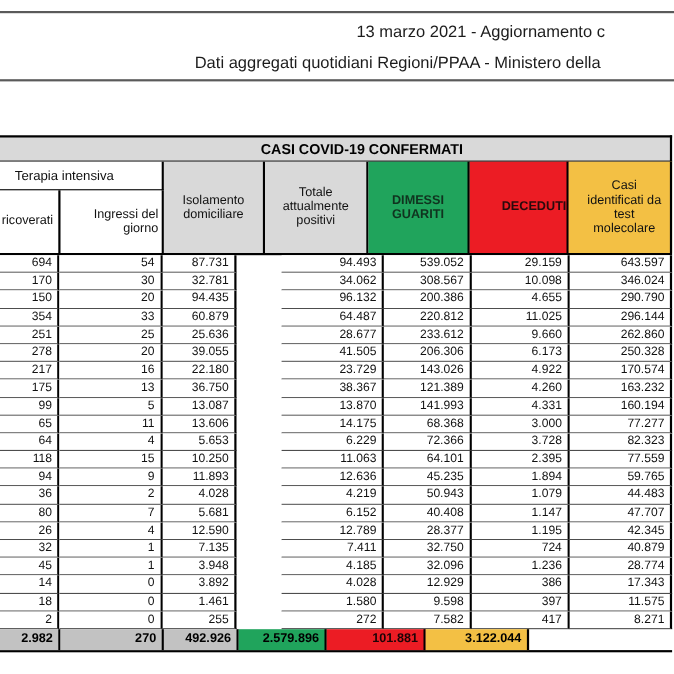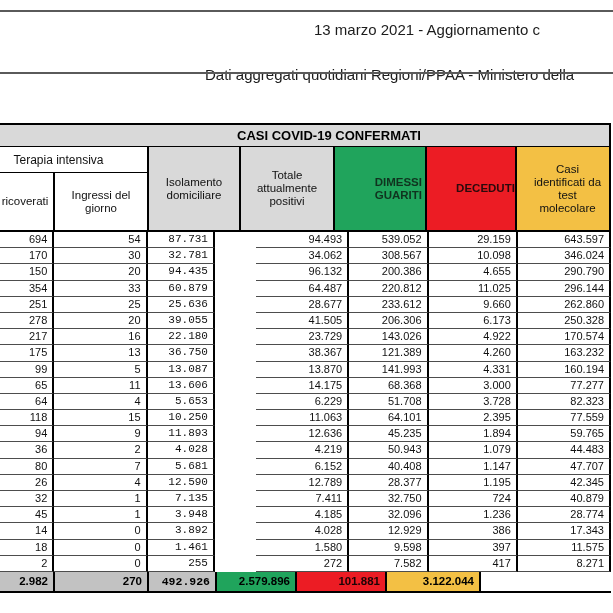--- a/index.html
+++ b/index.html
@@ -4,22 +4,22 @@
 <style>
   html,body{margin:0;padding:0;background:#fff;}
   .page{
     position:relative;width:613px;height:613px;overflow:hidden;background:#fff;
     font-family:"Liberation Sans",sans-serif;color:#111;
   }
   .rule{position:absolute;left:0;width:613px;height:2px;background:#5a5a5a;}
   .rule-top{top:10px;}
   .rule-mid{top:72px;}
   .doc-line{position:absolute;white-space:nowrap;font-size:15px;color:#1c1c1c;letter-spacing:0;}
-  .doc-line1{left:314px;top:21px;}
-  .doc-line2{left:177px;top:66px;margin-left:28px;}
+  .doc-line1{left:324px;top:21px;}
+  .doc-line2{left:177px;top:49px;}
 
   .covid-table{position:absolute;left:-30px;top:123px;width:641px;}
   .covid-table *{box-sizing:border-box;}
 
   .t-title{
     height:24px;background:var(--hdr-gray);border-top:2px solid #000;border-bottom:1px solid #000;
     border-right:2px solid #000;
     display:flex;align-items:center;justify-content:center;padding-left:79px;
     font-weight:bold;font-size:13px;color:#000;
   }
@@ -28,34 +28,34 @@
   .ti{
     height:26px;border-bottom:1px solid #000;border-right:2px solid #000;
     display:flex;align-items:center;justify-content:center;font-size:12px;
   }
   .sub{display:flex;flex:1;}
   .hcell{
     display:flex;align-items:center;justify-content:center;text-align:center;
     font-size:11.5px;line-height:13px;border-right:2px solid #000;padding:2px 3px;
   }
   .hc1{width:85px;padding-left:30px;}
-  .hc2{width:94px;}
+  .hc2{width:94px;text-align:right;}
   .hc3{width:92px;background:var(--hdr-gray);}
   .hc4{width:94px;background:var(--hdr-gray);}
-  .hc5{width:92px;background:var(--green);color:#10331f;font-weight:bold;text-align:right;}
+  .hc5{width:92px;background:var(--green);color:#10331f;font-weight:bold;}
   .hc6{width:90px;background:var(--red);color:#2a0a0c;font-weight:bold;padding-left:32px;}
   .hc7{width:94px;background:var(--orange);color:#111;padding-left:12px;}
 
   .t-row{display:flex;height:16.19px;}
   .t-row .cell{
     border-right:2px solid #000;border-bottom:1px solid #4d4d4d;
     font-size:11px;text-align:right;padding-right:5px;line-height:15px;overflow:hidden;
     background:#fff;color:#111;
   }
-  .c1{width:85px;} .c2{width:94px;} .c3{width:68px;font-family:Liberation Mono, monospace;} .c4{width:94px;margin-left:41px;}
+  .c1{width:85px;} .c2{width:94px;} .c3{width:68px;} .c4{width:94px;margin-left:41px;}
   .c5{width:80px;} .c6{width:90px;} .c7{width:94px;}
 
   .t-total{display:flex;height:21px;border-bottom:2px solid #000;}
   .t-total .cell{
     border-right:2px solid #000;font-size:11.5px;font-weight:bold;text-align:right;
     padding-right:5px;line-height:19px;color:#000;
   }
   .t-total .c1,.t-total .c2,.t-total .c3,.t-total .c4{background:var(--tot-gray);}
   .t-total .c5{background:var(--green);}
   .t-total .c6{background:var(--red);color:#1c0406;}
@@ -177,21 +177,21 @@
           <div class="cell c4">14.175</div>
           <div class="cell c5">68.368</div>
           <div class="cell c6">3.000</div>
           <div class="cell c7">77.277</div>
         </div>
         <div class="t-row">
           <div class="cell c1">64</div>
           <div class="cell c2">4</div>
           <div class="cell c3">5.653</div>
           <div class="cell c4">6.229</div>
-          <div class="cell c5">51.708</div>
+          <div class="cell c5">72.366</div>
           <div class="cell c6">3.728</div>
           <div class="cell c7">82.323</div>
         </div>
         <div class="t-row">
           <div class="cell c1">118</div>
           <div class="cell c2">15</div>
           <div class="cell c3">10.250</div>
           <div class="cell c4">11.063</div>
           <div class="cell c5">64.101</div>
           <div class="cell c6">2.395</div>

